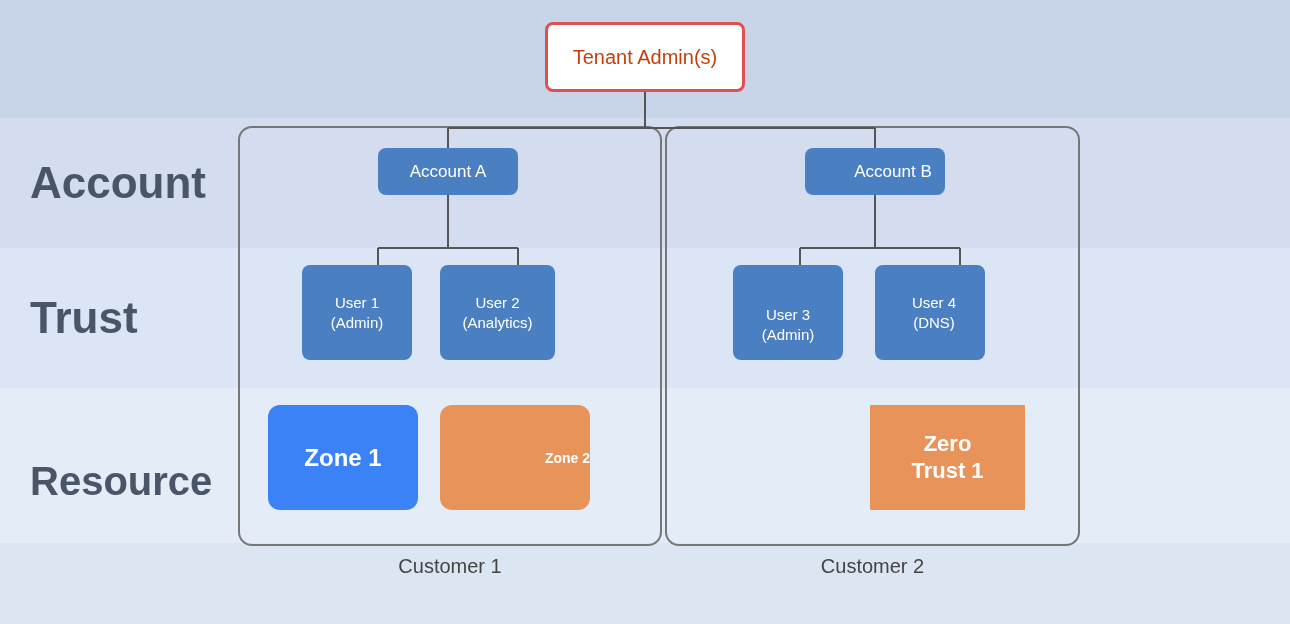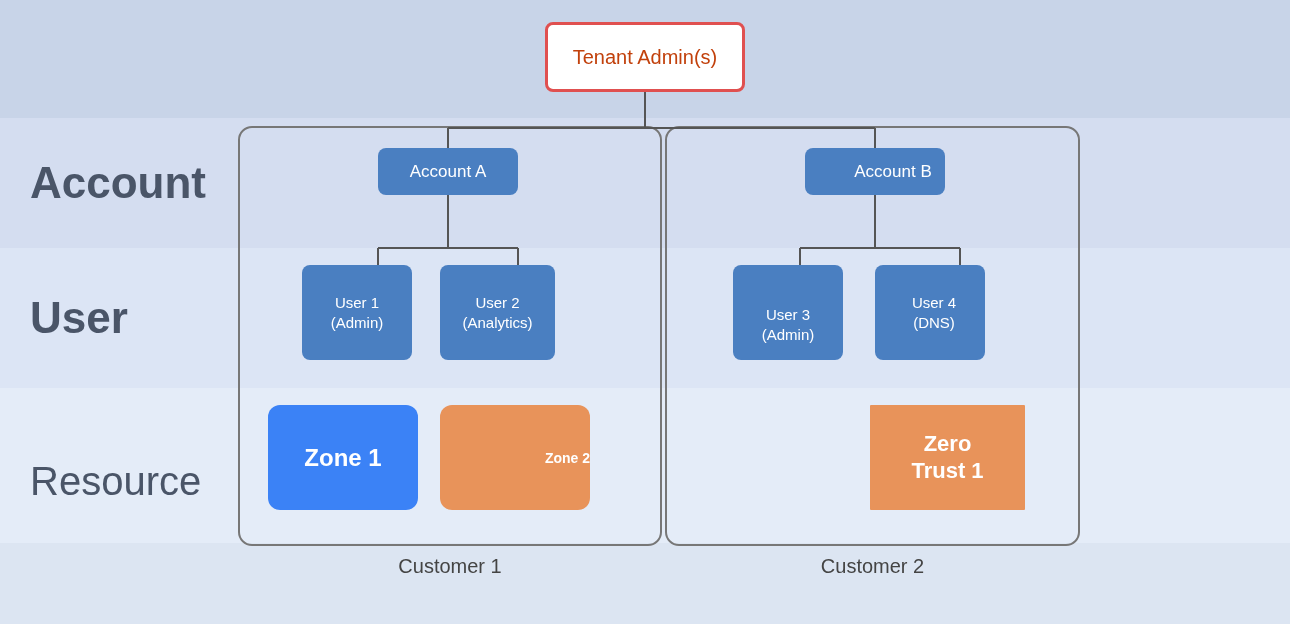--- a/index.html
+++ b/index.html
@@ -33,24 +33,24 @@
     <div style="position:absolute; top:248px; left:0; width:1290px; height:140px; background:#dce5f5;"></div>
 
     <div style="position:absolute; top:388px; left:0; width:1290px; height:155px; background:#e4ecf8;"></div>
 
     <div style="position:absolute; top:543px; left:0; width:1290px; height:81px; background:#dce5f2;"></div>
 
     <div style="position:absolute; top:118px; left:0; width:200px; height:130px; display:flex; align-items:center; padding-left:30px;">
       <span style="font-size:44px; font-weight:600; color:#4a5568;">Account</span>
     </div>
     <div style="position:absolute; top:248px; left:0; width:200px; height:140px; display:flex; align-items:center; padding-left:30px;">
-      <span style="font-size:44px; font-weight:600; color:#4a5568;">User</span>
+      <span style="font-size:44px; font-weight:600; color:#4a5568;">Trust</span>
     </div>
     <div style="position:absolute; top:388px; left:0; width:200px; height:155px; display:flex; align-items:center; padding-left:30px;">
-      <span style="font-size:40px; font-weight:400; color:#4a5568;margin-top:31px;">Resource</span>
+      <span style="font-size:40px; font-weight:700; color:#4a5568;margin-top:31px;">Resource</span>
     </div>
 
     <div style="position:absolute; top:126px; left:238px; width:424px; height:420px; border:2px solid #777; border-radius:14px; background:transparent;"></div>
 
     <div style="position:absolute; top:126px; left:665px; width:415px; height:420px; border:2px solid #777; border-radius:14px; background:transparent;"></div>
 
     <svg style="position:absolute;top:0;left:0;width:1290px;height:624px;pointer-events:none;">
 
       <line x1="645" y1="92" x2="645" y2="128" stroke="#555" stroke-width="2"></line>
 

